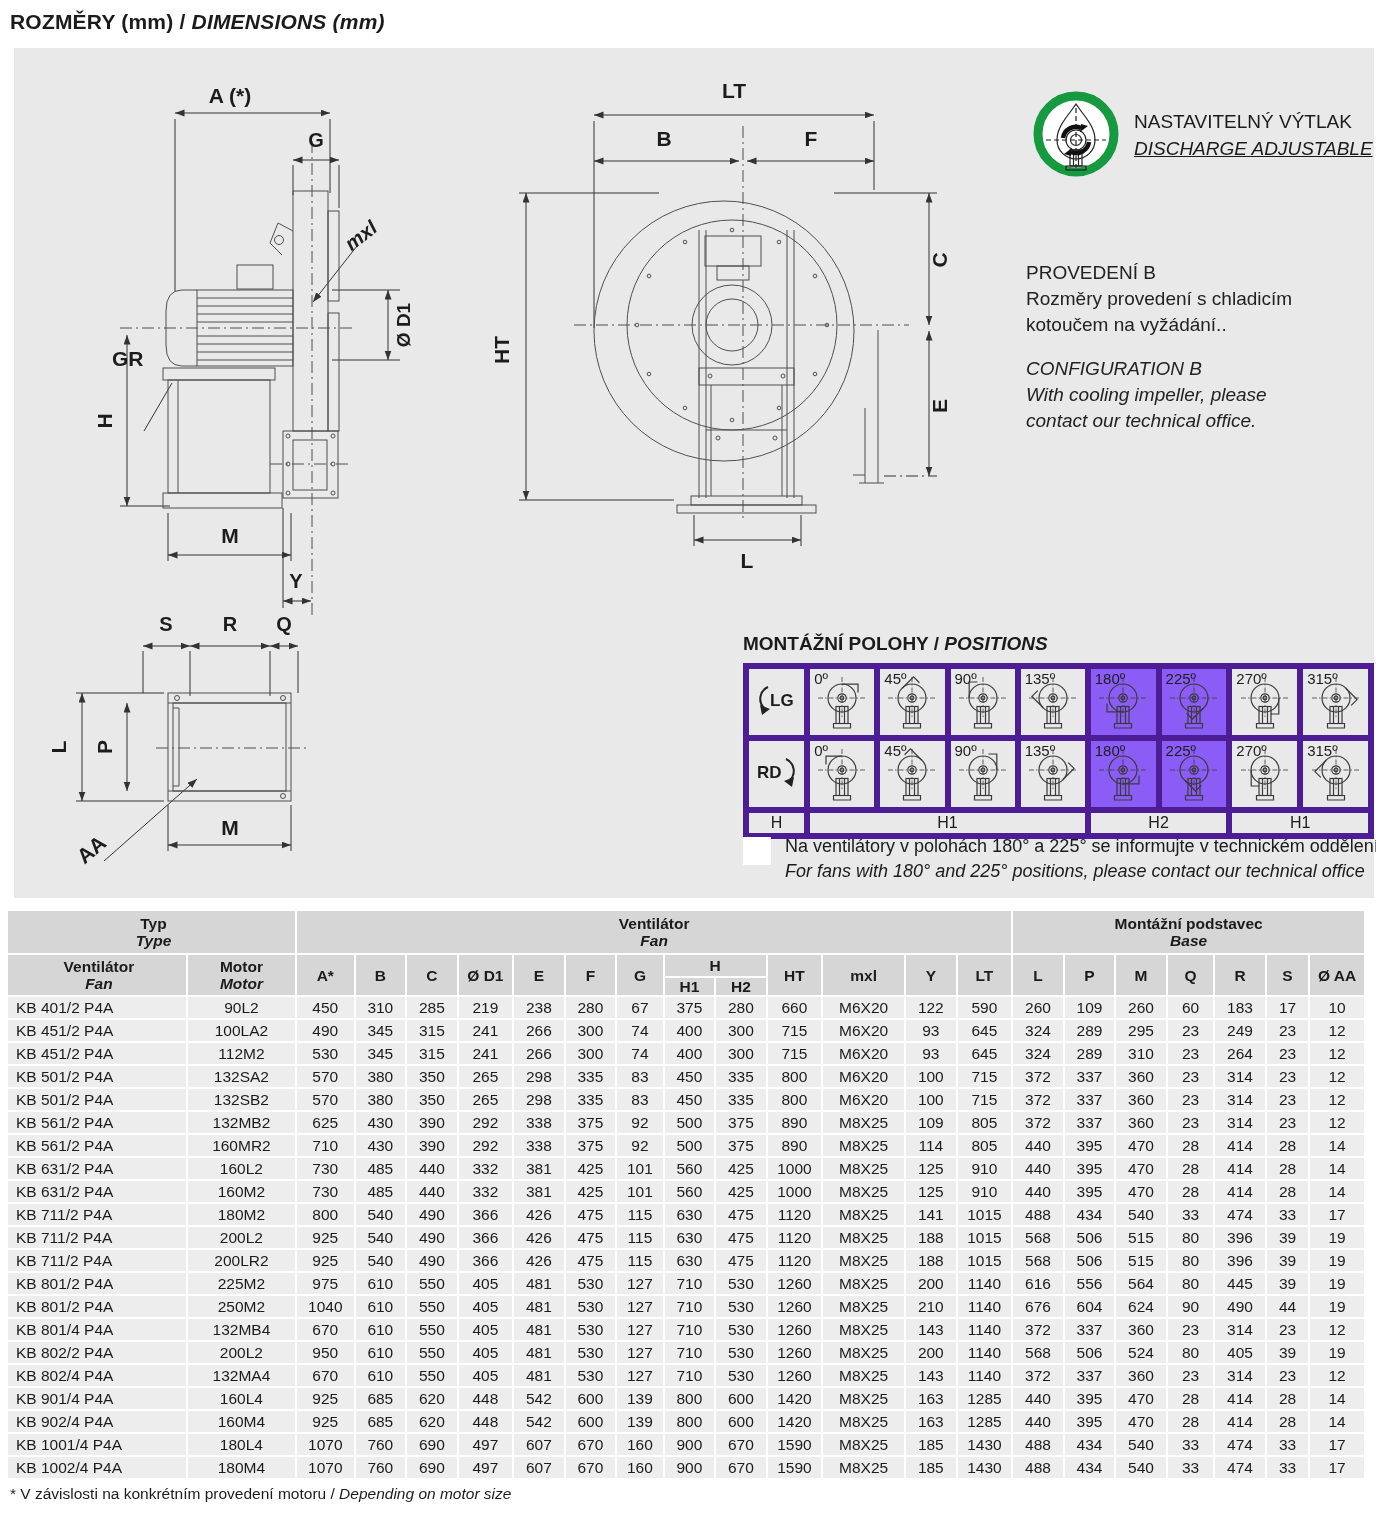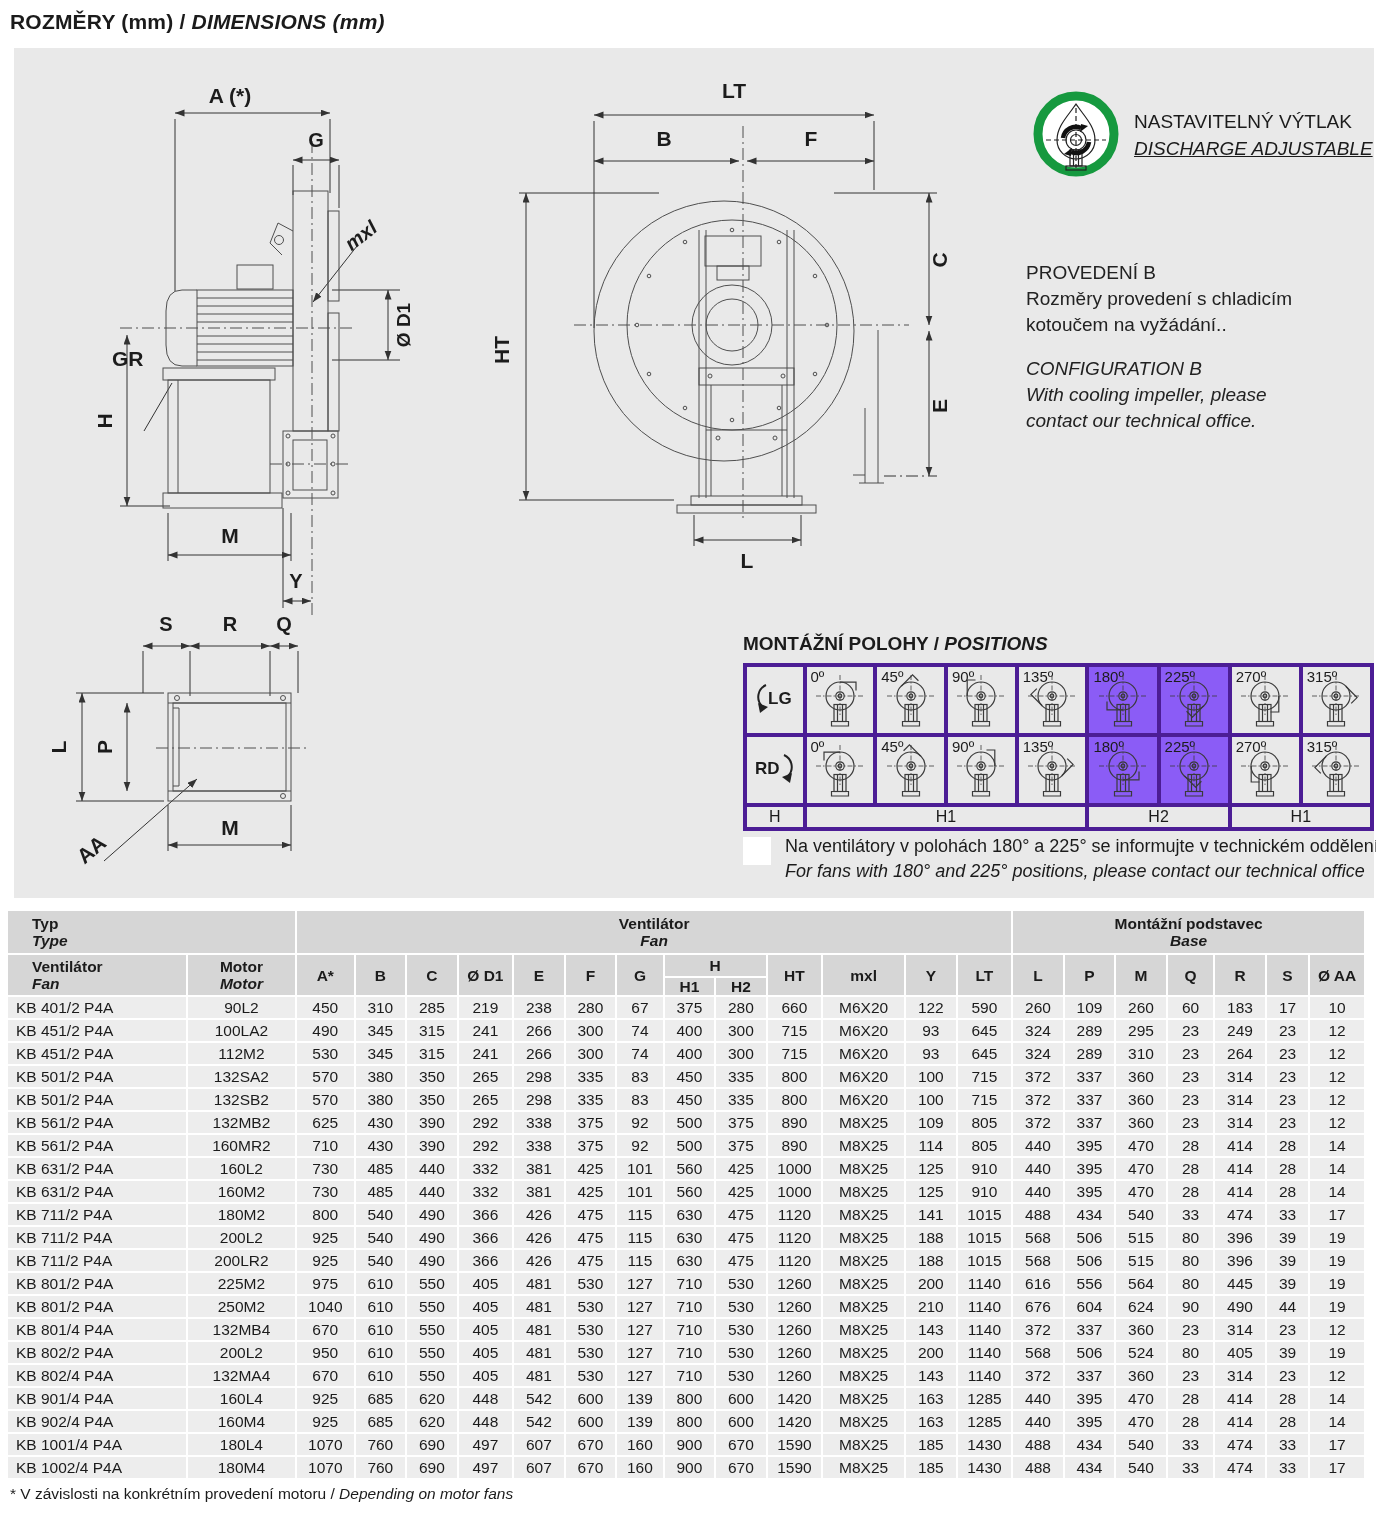--- a/index.html
+++ b/index.html
@@ -17,37 +17,37 @@
   .badge-text{position:absolute;left:1120px;top:60px;font-size:19px;line-height:27px;}
   .badge-text .it{font-style:italic;text-decoration:underline;}
   
   .cfg{position:absolute;left:1012px;top:212px;font-size:19px;line-height:26px;color:#222;}
   .cfg .it{font-style:italic;}
   .cfg .gap{height:18px;}
   
   .pos-title{position:absolute;left:729px;top:585px;font-size:19px;font-weight:bold;}
   .pos-title .it{font-style:italic;}
   table.pos{position:absolute;left:729px;top:615px;border-collapse:collapse;}
-  table.pos td{border:4px solid #4c1d95;padding:0;}
+  table.pos td{border:6px solid #4c1d95;padding:0;}
   td.pos-cell{position:relative;width:71px;height:66px;}
   td.pos-cell.hl{background:#8b5cf6;}
   td.hand{width:56px;text-align:center;vertical-align:middle;}
   .ang{position:absolute;top:1px;left:4px;font-size:15px;color:#1c1c1c;}
   .fan-ic{position:absolute;left:50%;bottom:1px;transform:translateX(-50%);}
   tr.pfoot td{height:20px;text-align:center;font-size:16px;background:transparent;}
   .pos-note{position:absolute;left:729px;top:786px;width:640px;}
   .note-sq{position:absolute;left:0;top:3px;width:28px;height:28px;background:#ffffff;}
   .pos-note .txt{margin-left:42px;font-size:18px;line-height:25px;}
   .pos-note .txt .it{font-style:italic;}
   
   table.dim{border-collapse:separate;border-spacing:2px;table-layout:fixed;
             width:1360px;margin:11px 8px 0 6px;font-size:15.5px;}
   table.dim th{background:#d6d6d6;font-weight:bold;text-align:center;
                vertical-align:middle;padding:2px 0;line-height:17px;}
-  table.dim th.typ{text-align:left;padding-left:24px;}
+  table.dim th.typ{text-align:center;padding-left:4px;}
   table.dim tr.grp th{height:38px;}
   table.dim tr.sub th{height:17px;padding:0;}
   table.dim td{background:#ededed;text-align:center;padding:1px 0;height:19px;line-height:19px;}
   table.dim td.fan{text-align:left;padding-left:8px;}
   .it{font-style:italic;}
   .footnote{margin:5px 0 0 10px;font-size:15.5px;}
   .footnote .it{font-style:italic;}
 </style>
 </head>
 <body>
@@ -1187,15 +1187,15 @@
           <td>434</td>
           <td>540</td>
           <td>33</td>
           <td>474</td>
           <td>33</td>
           <td>17</td>
         </tr>
       </tbody>
   </table>
 
-  <div class="footnote"><span>* V závislosti na konkrétním provedení motoru</span><span> / </span><span class="it">Depending on motor fans</span></div>
+  <div class="footnote"><span>* V závislosti na konkrétním provedení motoru</span><span> / </span><span class="it">Depending on motor size</span></div>
 
 </div>
 
 </body></html>

